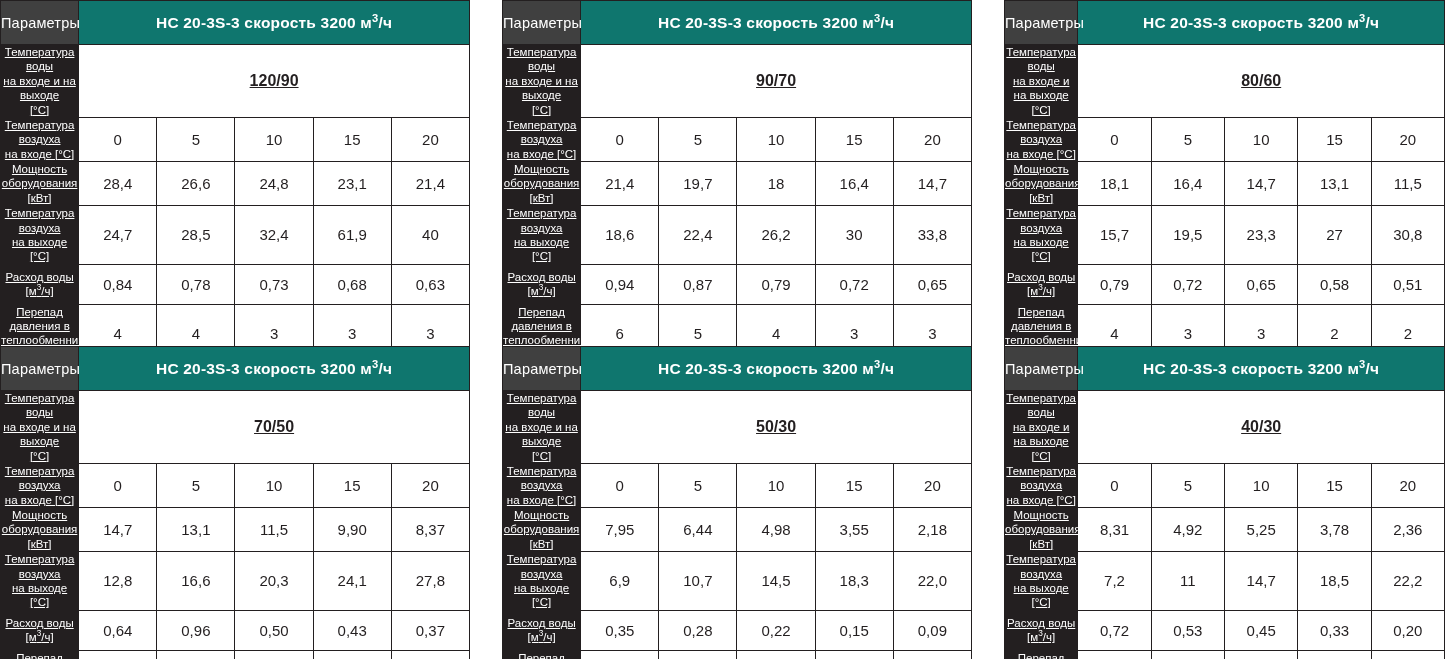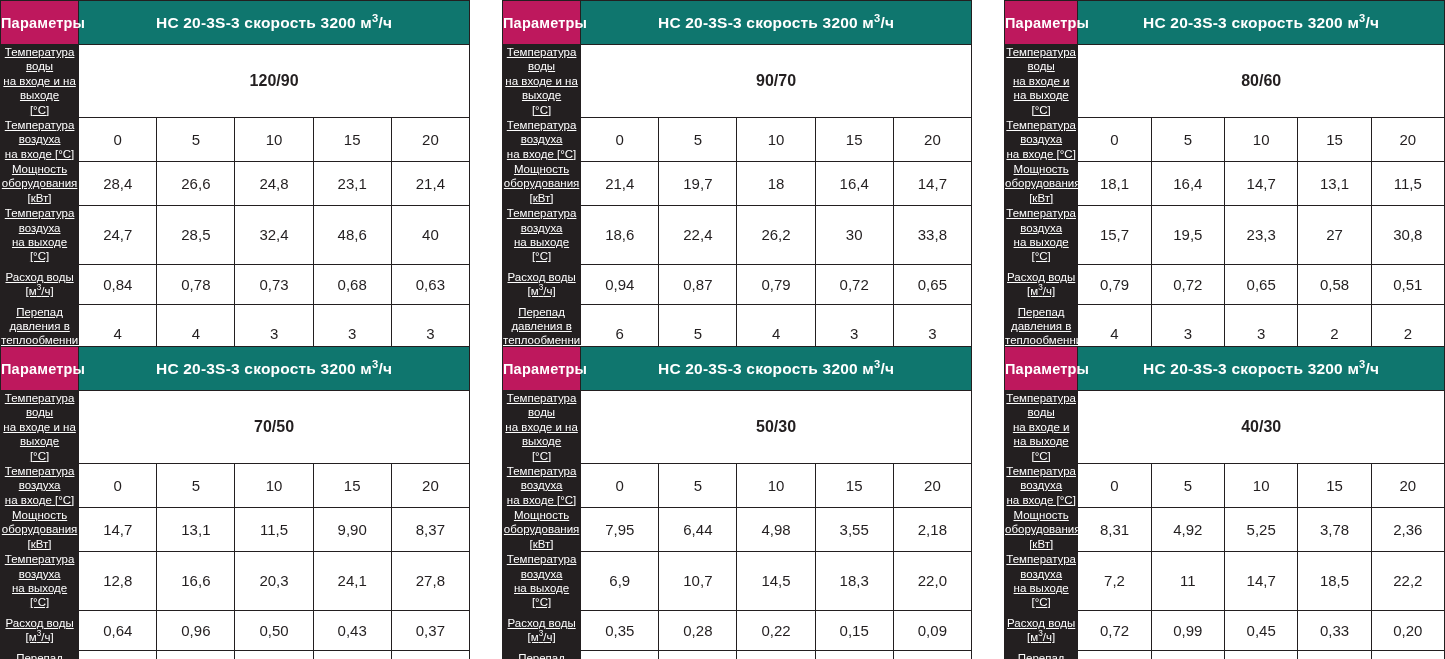--- a/index.html
+++ b/index.html
@@ -31,23 +31,23 @@
     border-collapse: collapse;
     table-layout: fixed;
   }
   table.spec td, table.spec th {
     border: 1px solid #231f20;
     padding: 0;
     text-align: center;
     vertical-align: middle;
   }
   .hdr-param {
-    background: #be185d;
+    background: #404040;
     color: #ffffff;
-    font-weight: bold;
+    font-weight: normal;
     font-size: 14.5px;
     border-color: #231f20;
     letter-spacing: 0.2px;
   }
   .hdr-model {
     background: #0f766e;
     color: #ffffff;
     font-weight: bold;
     font-size: 15.5px;
     letter-spacing: 0.2px;
@@ -66,20 +66,21 @@
     background: #ffffff;
     color: #231f20;
     font-size: 15px;
     font-weight: normal;
   }
   .val-big {
     background: #ffffff;
     color: #231f20;
     font-size: 16px;
     font-weight: bold;
+    text-decoration: underline;
   }
   .sup {
     font-size: 0.72em;
     vertical-align: super;
     line-height: 0;
   }
   .gap {
     background: #ffffff;
   }
   
@@ -121,21 +122,21 @@
           <td class="val">26,6</td>
           <td class="val">24,8</td>
           <td class="val">23,1</td>
           <td class="val">21,4</td>
         </tr>
         <tr class="r-airout">
           <td class="row-label">Температура воздуха<br>на выходе [°C]</td>
           <td class="val">24,7</td>
           <td class="val">28,5</td>
           <td class="val">32,4</td>
-          <td class="val">48,6</td>
+          <td class="val">61,9</td>
           <td class="val">40</td>
         </tr>
         <tr class="r-flow">
           <td class="row-label">Расход воды [м<span class="sup">3</span>/ч]</td>
           <td class="val">0,84</td>
           <td class="val">0,78</td>
           <td class="val">0,73</td>
           <td class="val">0,68</td>
           <td class="val">0,63</td>
         </tr>
@@ -412,21 +413,21 @@
           <td class="row-label">Температура воздуха<br>на выходе [°C]</td>
           <td class="val">7,2</td>
           <td class="val">11</td>
           <td class="val">14,7</td>
           <td class="val">18,5</td>
           <td class="val">22,2</td>
         </tr>
         <tr class="r-flow">
           <td class="row-label">Расход воды [м<span class="sup">3</span>/ч]</td>
           <td class="val">0,72</td>
-          <td class="val">0,99</td>
+          <td class="val">0,53</td>
           <td class="val">0,45</td>
           <td class="val">0,33</td>
           <td class="val">0,20</td>
         </tr>
         <tr class="r-drop">
           <td class="row-label">Перепад давления в<br>теплообменнике [кПа]</td>
           <td class="val">4</td>
           <td class="val">3</td>
           <td class="val">2</td>
           <td class="val">1</td>

